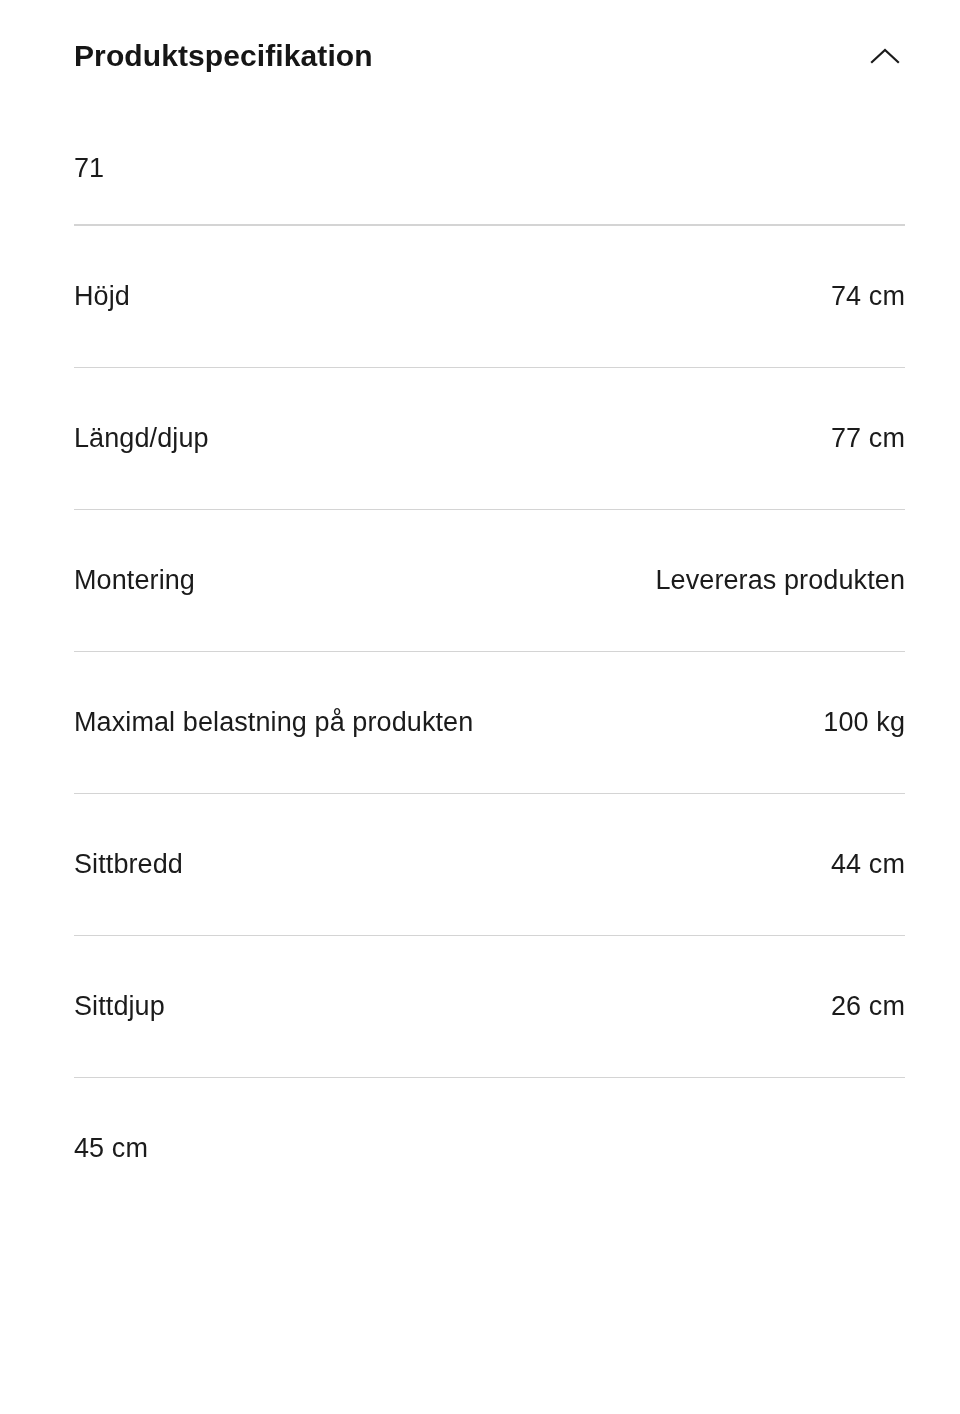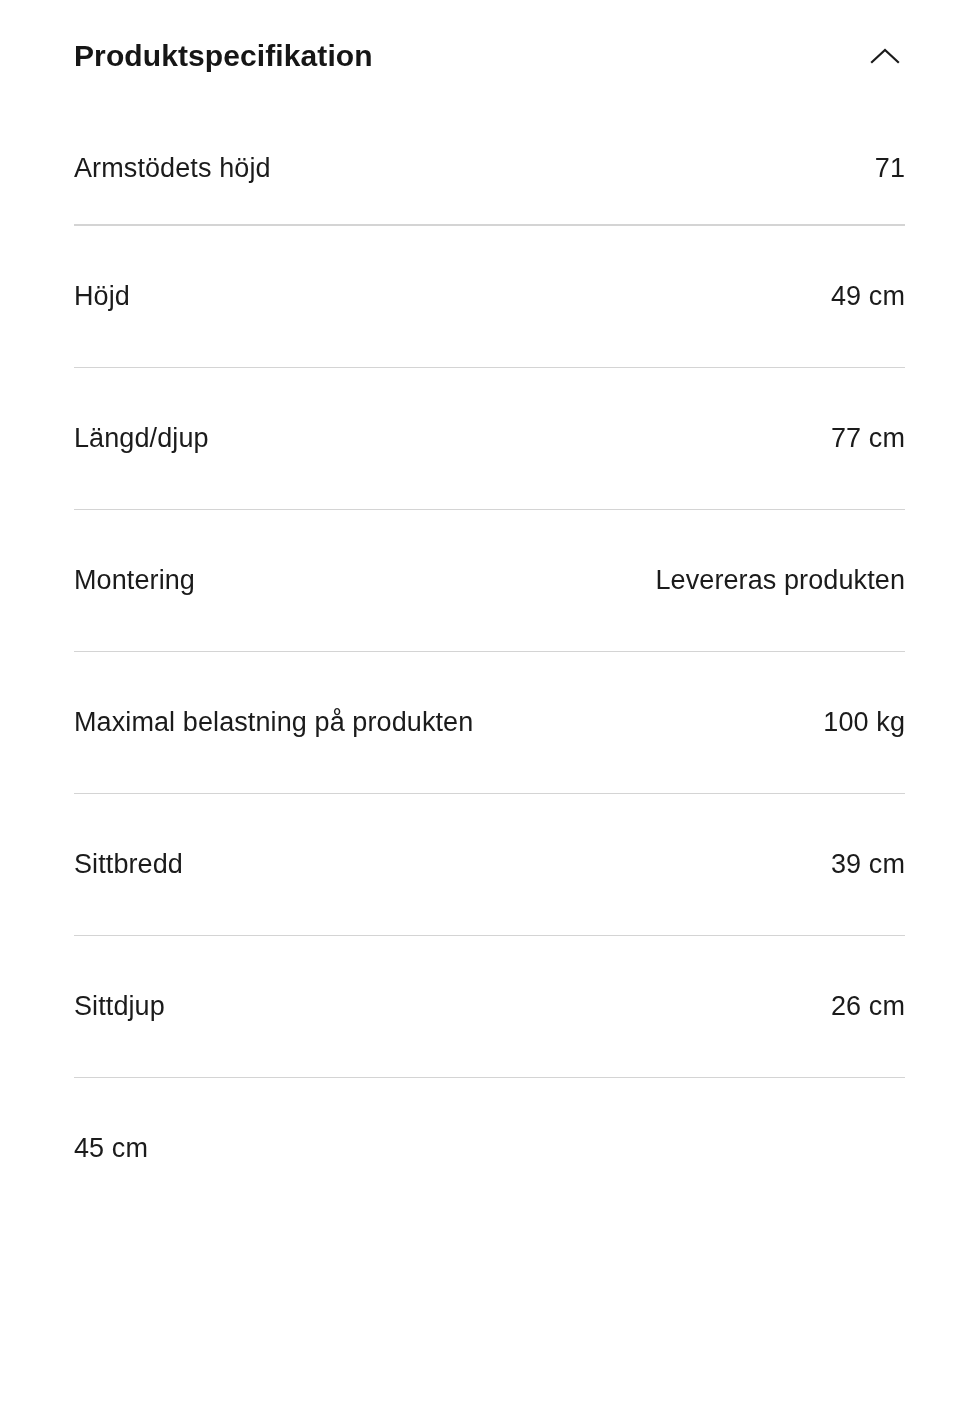--- a/index.html
+++ b/index.html
@@ -101,30 +101,29 @@
     <button class="chevron-btn" aria-label="collapse">
       <svg width="30" height="18" viewBox="0 0 30 18" fill="none" xmlns="http://www.w3.org/2000/svg">
         <path d="M2 15 L15 3 L28 15" stroke="#1b1b1b" stroke-width="2.2" fill="none" stroke-linecap="square"></path>
       </svg>
     </button>
   </div>
 
   <div class="spec-list">
 
     <div class="spec-row first-row">
-      <span class="label">Armstödets höjd</span>
       <span class="value">71</span>
     </div>
     <div class="divider"></div>
 
     <div class="divider"></div>
 
     <div class="spec-row">
       <span class="label">Höjd</span>
-      <span class="value">49 cm</span>
+      <span class="value">74 cm</span>
     </div>
     <div class="divider"></div>
 
     <div class="spec-row">
       <span class="label">Längd/djup</span>
       <span class="value">77 cm</span>
     </div>
     <div class="divider"></div>
 
     <div class="spec-row">
@@ -134,21 +133,21 @@
     <div class="divider"></div>
 
     <div class="spec-row">
       <span class="label">Maximal belastning på produkten</span>
       <span class="value">100 kg</span>
     </div>
     <div class="divider"></div>
 
     <div class="spec-row">
       <span class="label">Sittbredd</span>
-      <span class="value">39 cm</span>
+      <span class="value">44 cm</span>
     </div>
     <div class="divider"></div>
 
     <div class="spec-row">
       <span class="label">Sittdjup</span>
       <span class="value">26 cm</span>
     </div>
     <div class="divider"></div>
 
     <div class="spec-row">

